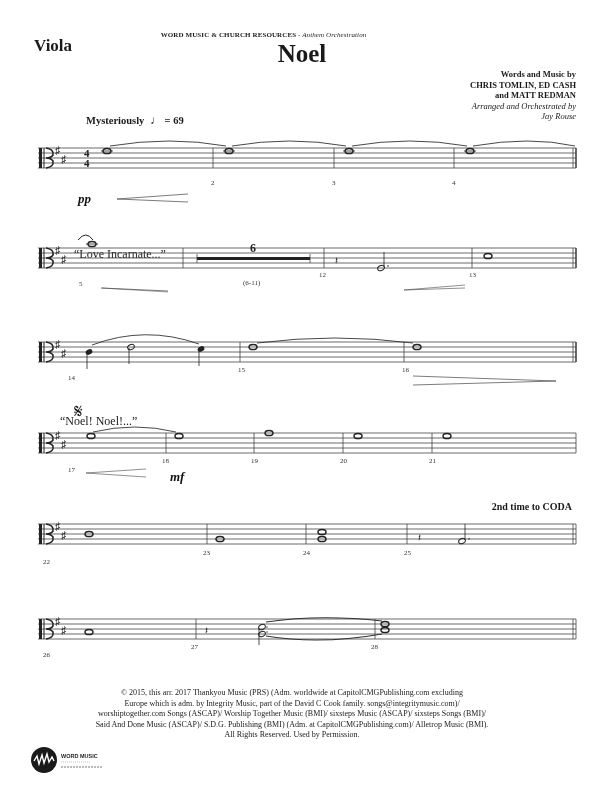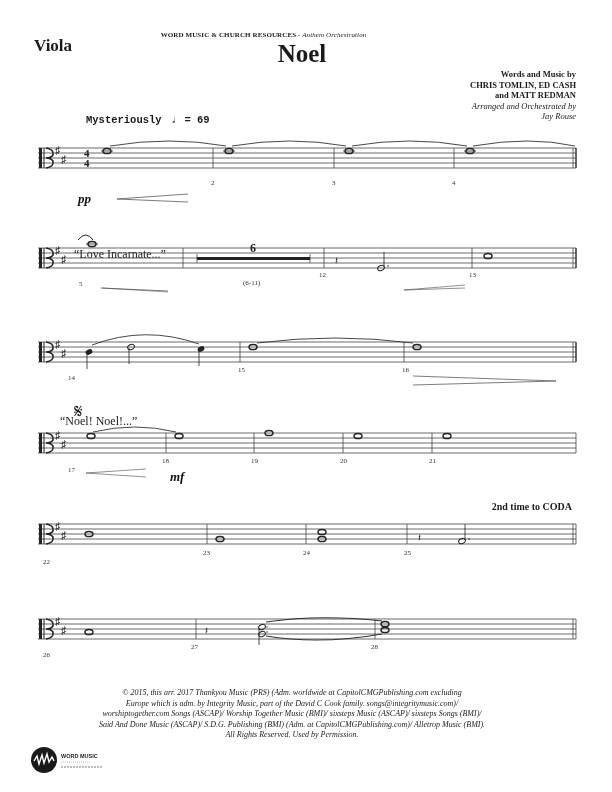--- a/index.html
+++ b/index.html
@@ -6,24 +6,24 @@
   html, body { width: 612px; height: 792px; background: #ffffff; overflow: hidden; }
   body { position: relative; font-family: "Liberation Serif", serif; color: #1a1a1a; }
   .abs { position: absolute; }
   .instrument { left: 34px; top: 36px; font-size: 17px; font-weight: bold; }
   .publisher { left: 0; width: 527px; top: 31px; text-align: center; font-size: 7px; font-weight: bold; letter-spacing: 0.1px; }
   .publisher .sub { font-style: italic; font-weight: normal; }
   .title { left: 0; width: 604px; top: 40px; text-align: center; font-size: 25px; font-weight: bold; }
   .credits { right: 36px; top: 69px; text-align: right; font-size: 8.5px; line-height: 10.5px; }
   .credits .b { font-weight: bold; }
   .credits .i { font-style: italic; }
-  .tempo { left: 86px; top: 113px; font-size: 10.5px; font-weight: bold; font-family: Liberation Mono, monospace; }
+  .tempo { left: 86px; top: 113px; font-size: 10.5px; font-weight: bold; }
   .lyric { font-size: 12px; margin-top: 28px; }
   .coda { right: 40px; top: 501px; font-size: 10px; font-weight: bold; }
-  .footer { left: 0; width: 584px; top: 688px; text-align: center; font-size: 8px; line-height: 10.5px; font-style: italic; }
+  .footer { left: 0; width: 584px; top: 688px; text-align: center; font-size: 8px; line-height: 10.5px; }
   .logo { left: 30px; top: 744px; width: 80px; height: 32px; }
   svg.music { position: absolute; left: 0; top: 0; width: 612px; height: 792px; }
   .mnum { font-family: "Liberation Serif", serif; font-size: 7px; fill: #333; }
   .dyn { font-family: "Liberation Serif", serif; font-style: italic; font-weight: bold; font-size: 13px; fill: #111; }
 </style>
 </head>
 <body>
 
 <div class="abs instrument">Viola</div>
 <div class="abs publisher"><span>WORD MUSIC &amp; CHURCH RESOURCES</span><span class="sub"> - Anthem Orchestration</span></div>

